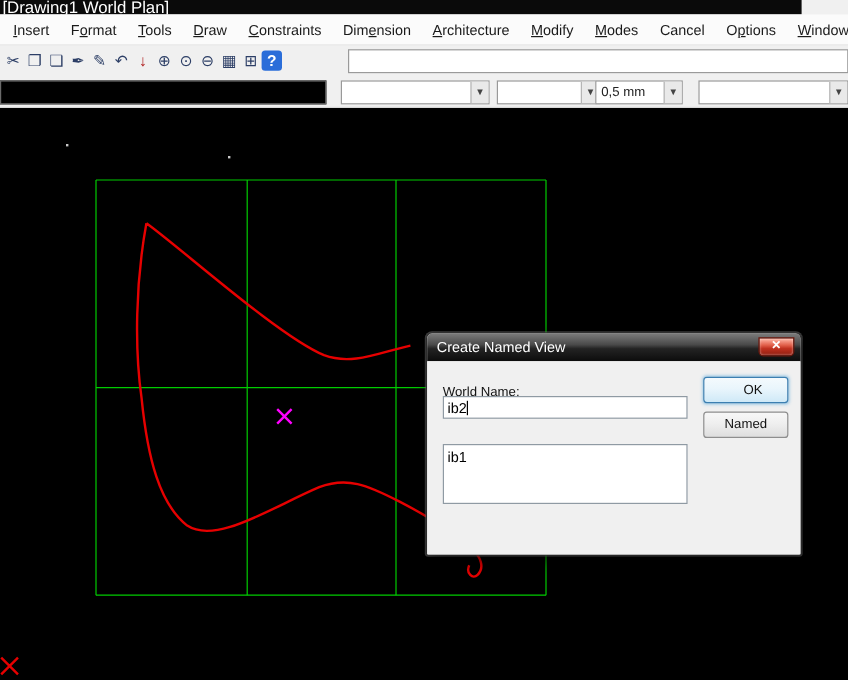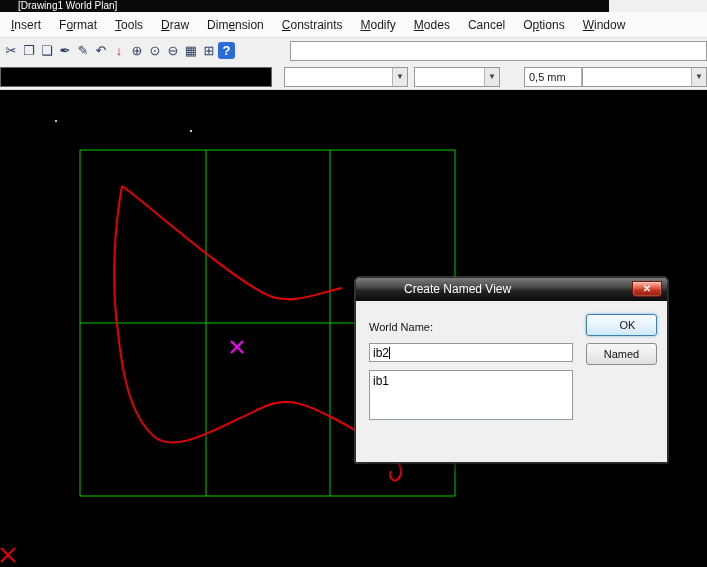--- a/index.html
+++ b/index.html
@@ -1,22 +1,22 @@
 <!DOCTYPE html>
 <html><head>
 <meta charset="utf-8">
 <style>
   * { margin:0; padding:0; box-sizing:border-box; }
   html,body { width:707px; height:567px; overflow:hidden; }
   body { font-family:"Liberation Sans", sans-serif; background:#000; }
   #app { position:relative; width:707px; height:567px; overflow:hidden; background:#f0f0f0; }
 
   
-  .titlebar { position:absolute; left:0; top:0; width:609px; height:12px; background:#0a0a0a;
-              color:#fff; font-size:10px; line-height:12px; padding-left:18px; overflow:hidden; }
+  .titlebar { position:absolute; left:0; top:0; width:668px; height:12px; background:#0a0a0a;
+              color:#fff; font-size:14px; line-height:12px; padding-left:2px; overflow:hidden; }
 
   
   .menubar { position:absolute; left:0; top:12px; width:707px; height:26px; background:#fbfbfb;
              border-bottom:1px solid #e2e2e2; display:flex; align-items:center; padding-left:2px;
              overflow:hidden; white-space:nowrap; }
   .menu-item { font-size:12px; color:#1a1a1a; padding:4px 9px; cursor:default; }
   .menu-item u { text-decoration:underline; }
 
   
   .toolbar1 { position:absolute; left:0; top:38px; width:707px; height:26px; background:#f0f0f0; }
@@ -33,43 +33,43 @@
   .black-field { position:absolute; left:0px; top:3px; width:272px; height:20px; background:#000;
                  border:1px solid #6a6a6a; }
   .combo { position:absolute; top:3px; height:20px; background:#fff; border:1px solid #999;
            font-size:11px; color:#222; }
   .combo .val { position:absolute; left:4px; top:0; line-height:18px; }
   .combo .arrow { position:absolute; right:0; top:0; width:15px; height:18px; background:#e9e9e9;
                   border-left:1px solid #b5b5b5; font-size:8px; line-height:18px; text-align:center;
                   color:#444; }
   #combo1 { left:284px; width:124px; }
   #combo2 { left:414px; width:86px; }
-  #combo3 { left:524px; width:73px; }
+  #combo3 { left:496px; width:73px; }
   #combo4 { left:582px; width:125px; }
 
   
   .drawing { position:absolute; left:0; top:90px; width:707px; height:477px; background:#000; }
   .drawing svg { display:block; }
 
   
   .dialog { position:absolute; left:355px; top:277px; width:313px; height:186px; z-index:10;
             background:#f0f0f0; border:1px solid #2c2c2c; border-radius:5px 5px 2px 2px;
             box-shadow:3px 4px 12px rgba(0,0,0,0.6), 0 0 0 1px rgba(130,130,130,0.5); }
   .dialog-titlebar { position:absolute; left:0; top:0; right:0; height:23px;
             background:linear-gradient(#7b7b7b, #4a4a4a 40%, #232323 55%, #0c0c0c);
             border-radius:4px 4px 0 0; }
-  .dialog-title { position:absolute; left:8px; top:0; line-height:23px; color:#fff; font-size:12px;margin-left:40px; }
+  .dialog-title { position:absolute; left:8px; top:0; line-height:23px; color:#fff; font-size:12px; }
   .dialog-close { position:absolute; right:5px; top:3px; width:30px; height:16px; border-radius:0 0 4px 4px;
             background:linear-gradient(#ffb9a8, #e2604b 40%, #c03220 60%, #8f1d10);
             border:1px solid #6d170c; color:#fff; font-size:10px; font-weight:bold;
             line-height:14px; text-align:center; cursor:default;
             box-shadow:inset 0 0 2px rgba(255,255,255,0.7); }
   .dialog-body { position:absolute; left:0; top:23px; right:0; bottom:0; background:#f0f0f0; }
   .dlg-label { position:absolute; left:13px; top:20px; font-size:11px; color:#111; }
-  .textbox { position:absolute; left:13px; top:42px; width:204px; height:19px; background:#fff;
+  .textbox { position:absolute; left:13px; top:29px; width:204px; height:19px; background:#fff;
              border:1px solid #8f9aa3; font-size:12px; color:#000; padding:2px 3px; cursor:text; }
   .caret { display:inline-block; width:1px; height:12px; background:#000; vertical-align:-2px; }
   .btn { position:absolute; left:230px; width:71px; height:22px; font-size:11px; color:#111;
          text-align:center; line-height:20px; border-radius:3px; cursor:default; }
   .btn-ok { top:13px; background:linear-gradient(#f4fafd, #e9f5fc 45%, #cfe9f7);
             border:1px solid #3c7fb1; box-shadow:0 0 3px #7ab8e0;padding-left:12px; }
   .btn-cancel { top:42px; background:linear-gradient(#f7f7f7, #efefef 45%, #dedede);
             border:1px solid #8e8e8e; }
   .listbox { position:absolute; left:13px; top:69px; width:204px; height:50px; background:#fff;
              border:1px solid #8f9aa3; overflow:hidden; padding:1px 0; }
@@ -82,22 +82,23 @@
 
   <div class="titlebar" data-name="window-titlebar">
     <span data-name="window-title">[Drawing1 World Plan]</span>
   </div>
 
   <div class="menubar" data-name="menu-bar">
       <span class="menu-item" data-name="menu-insert"><u>I</u>nsert</span>
       <span class="menu-item" data-name="menu-format">F<u>o</u>rmat</span>
       <span class="menu-item" data-name="menu-tools"><u>T</u>ools</span>
       <span class="menu-item" data-name="menu-draw"><u>D</u>raw</span>
+      <span class="menu-item" data-name="menu-constraints"><u>C</u>onstraints</span>
       <span class="menu-item" data-name="menu-dimension">Dim<u>e</u>nsion</span>
-      <span class="menu-item" data-name="menu-constraints"><u>C</u>onstraints</span>
+      <span class="menu-item" data-name="menu-architecture"><u>A</u>rchitecture</span>
       <span class="menu-item" data-name="menu-modify"><u>M</u>odify</span>
       <span class="menu-item" data-name="menu-modes"><u>M</u>odes</span>
       <span class="menu-item" data-name="menu-scripts">Cancel</span>
       <span class="menu-item" data-name="menu-options">O<u>p</u>tions</span>
       <span class="menu-item" data-name="menu-window"><u>W</u>indow</span>
     </div>
 
   <div class="toolbar1" data-name="toolbar-main">
     <div class="icon-strip" data-name="toolbar-icon-strip">
         <span class="tool-icon" data-name="cut-icon">✂</span>

